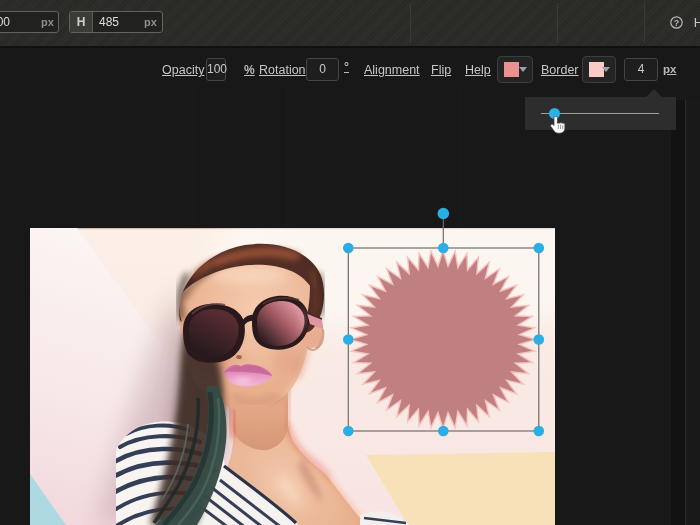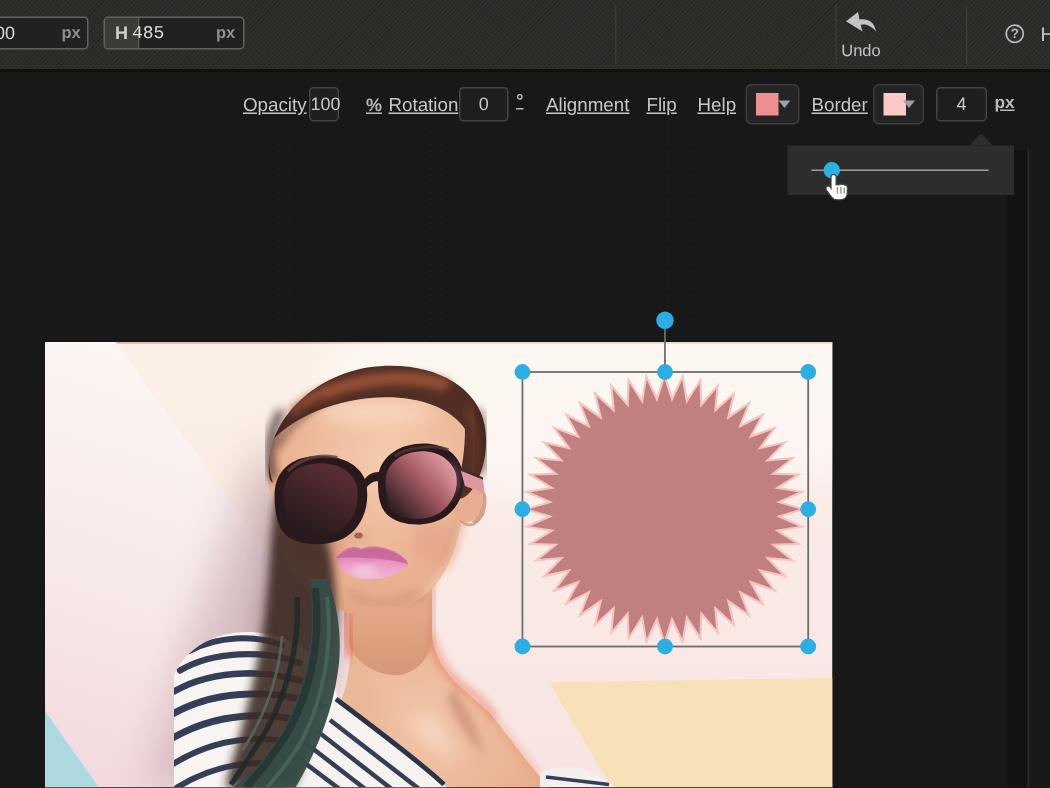--- a/index.html
+++ b/index.html
@@ -48,32 +48,26 @@
 <body>
 
   <div id="topbar">
     <div class="tex"></div>
     <div class="whbox" style="left:-21px;width:80px;">
       <span class="val" style="left:10px;">700</span>
       <span class="px" style="left:61px;">px</span>
     </div>
     <div class="whbox" style="left:69px;width:94px;">
       <div class="hseg">H</div>
-      <span class="val" style="left:18px;font-family:Liberation Mono, monospace;">485</span>
+      <span class="val" style="left:29px;">485</span>
       <span class="px" style="left:74px;">px</span>
     </div>
     <div class="vsep" style="left:410px;"></div>
     <div class="vsep" style="left:557px;"></div>
     <div class="vsep" style="left:644px;"></div>
-    <div class="undoredo" style="left:551px;color:#c3c3c3;">
-      <svg width="24" height="15" viewBox="0 0 24 15">
-        <path d="M10,1 L11,6 C17,5.2 21,8 22,14 C18,9.5 14.5,9 11.8,9.6 L13,14 L2,7.2 Z" fill="#c3c3c3"></path>
-      </svg>
-      <div class="lbl">Undo</div>
-    </div>
     <div id="helpwrap">
       <svg width="13" height="13" viewBox="0 0 13 13" style="vertical-align:-2px;">
         <circle cx="6.5" cy="6.5" r="5.7" fill="none" stroke="#b9b9b9" stroke-width="1.2"></circle>
         <text x="6.5" y="9.6" text-anchor="middle" font-size="9" font-weight="bold" fill="#b9b9b9" font-family="Liberation Sans, sans-serif">?</text>
       </svg>
       <span style="margin-left:7px;">Help</span>
     </div>
   </div>
 
   <span class="tlabel" style="left:162px;">Opacity</span>

